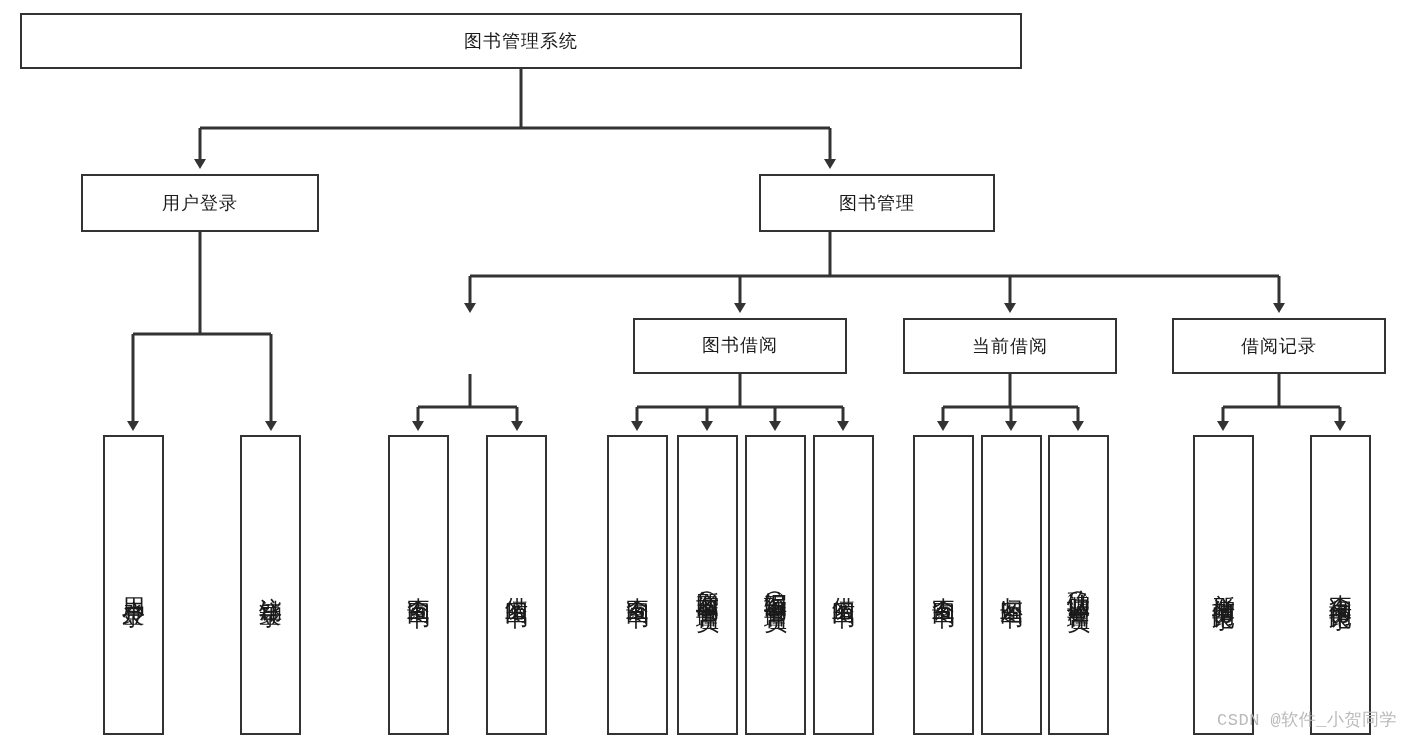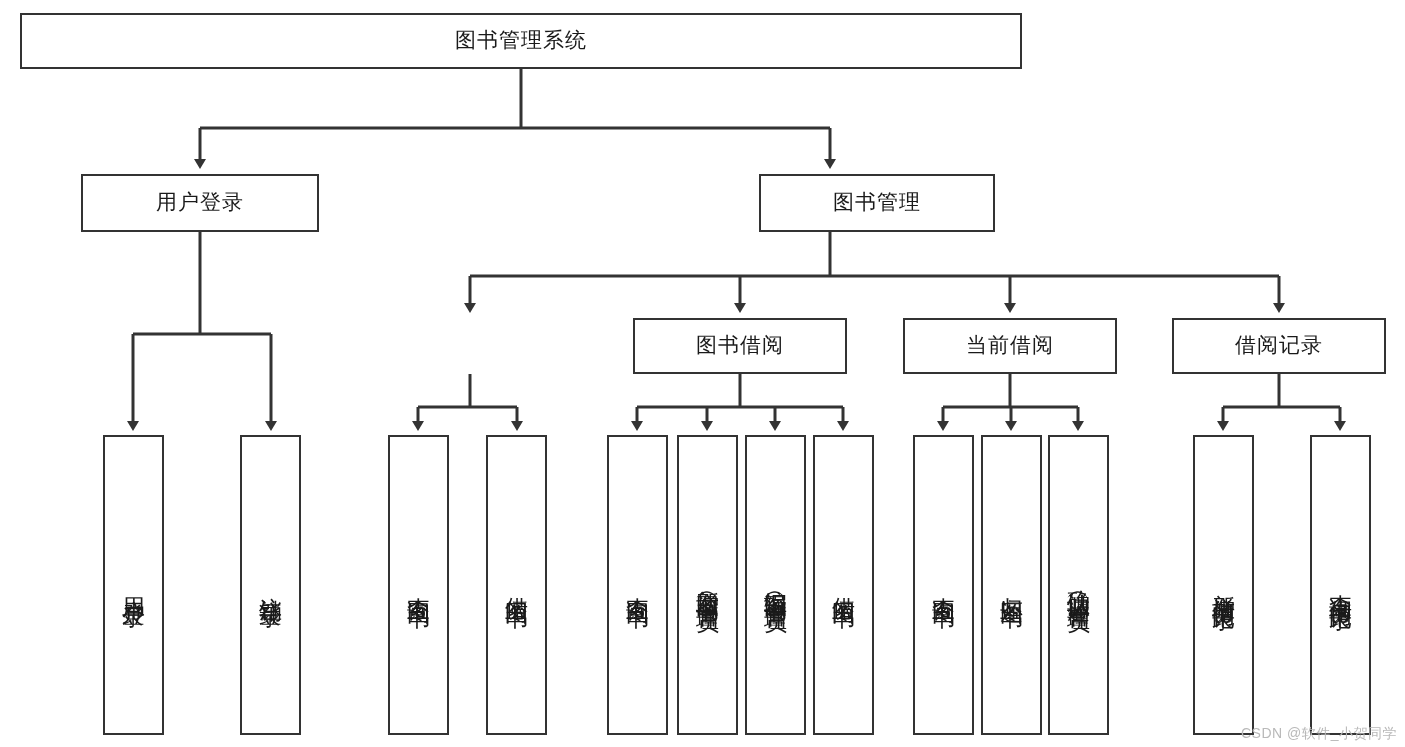--- a/index.html
+++ b/index.html
@@ -30,46 +30,46 @@
     position: absolute;
     box-sizing: border-box;
     border: 2px solid #333333;
     background: #ffffff;
     display: flex;
     align-items: center;
     justify-content: center;
     color: #1a1a1a;
   }
   .node.horiz {
-    font-size: 21px;
+    font-size: 18px;
     letter-spacing: 1px;
     line-height: 1.2;
   }
   .node.vert {
     writing-mode: vertical-rl;
     text-orientation: upright;
     font-size: 23px;
     letter-spacing: 3px;
     line-height: 1.0;
     padding: 6px 0;
   }
   .node.vert .vtext {
     writing-mode: vertical-rl;
     text-orientation: upright;
     white-space: nowrap;
   }
   #watermark {
     position: absolute;
     right: 8px;
-    bottom: 4px;
-    font-size: 14px;
+    bottom: 16px;
+    font-size: 17px;
     color: #b9b9b9;
     letter-spacing: 0.5px;
     white-space: nowrap;
-    font-family: Liberation Sans, sans-serif;
+    font-family: Liberation Mono, monospace;
   }
 </style>
 </head>
 <body>
 
 <div id="canvas">
 
   <svg class="edges" viewBox="0 0 1405 747">
     <defs>
       <marker id="arrow" markerWidth="10" markerHeight="12" refX="1" refY="6" orient="auto" markerUnits="userSpaceOnUse">
@@ -124,21 +124,21 @@
     <span>图书管理系统</span>
   </div>
 
   <div class="node horiz" style="left:81px; top:174px; width:238px; height:58px;">
     <span>用户登录</span>
   </div>
   <div class="node horiz" style="left:712px; top:174px; width:236px; height:58px;margin-left:47px;">
     <span>图书管理</span>
   </div>
 
-  <div class="node horiz" style="left:633px; top:318px; width:214px; height:56px;">
+  <div class="node horiz" style="left:633px; top:318px; width:214px; height:56px;font-family:Liberation Serif, serif;">
     <span>图书借阅</span>
   </div>
   <div class="node horiz" style="left:903px; top:318px; width:214px; height:56px;">
     <span>当前借阅</span>
   </div>
   <div class="node horiz" style="left:1172px; top:318px; width:214px; height:56px;">
     <span>借阅记录</span>
   </div>
 
   <div class="node vert" style="left:103px; top:435px; width:61px; height:300px;">

